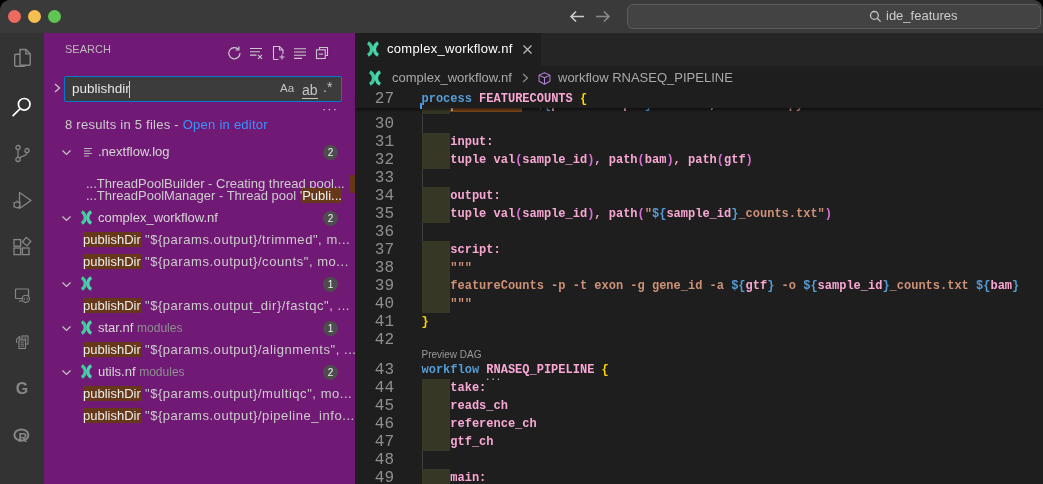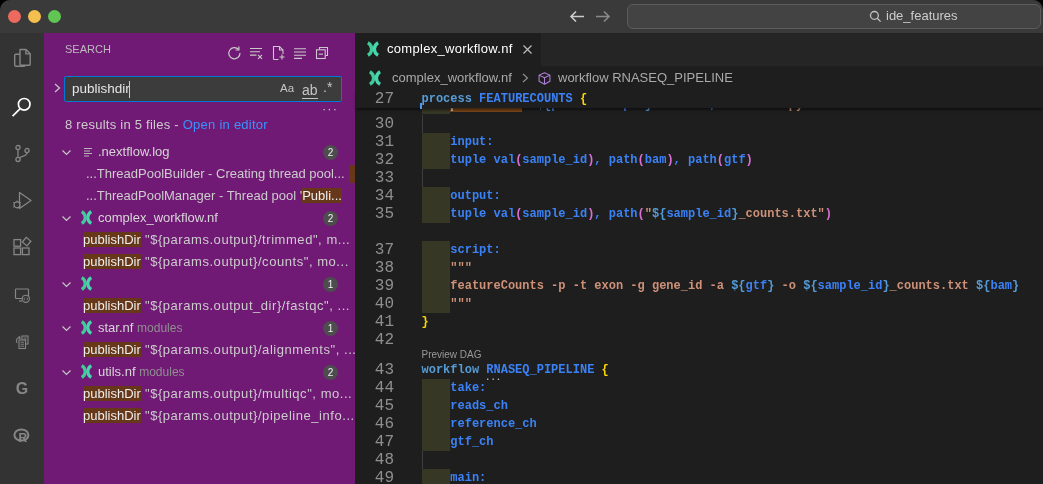--- a/index.html
+++ b/index.html
@@ -36,21 +36,21 @@
   #tab { position:absolute; left:0; top:0; width:186px; height:33px; background:#1e1e1e; }
   #crumbs { position:absolute; left:355px; top:66px; width:688px; height:24px; background:#1e1e1e;
             color:#a9a9a9; font-size:13px; }
   #code { position:absolute; left:355px; top:90px; width:688px; height:394px; background:#1e1e1e;
           font-family:"Liberation Mono", monospace; font-size:12px; line-height:18px; font-weight:bold; }
   .r { position:absolute; left:0; height:18px; width:688px; white-space:pre; }
   .ln { position:absolute; left:0; top:0; width:39px; text-align:right; color:#8f8f8f; font-size:16px; font-weight:normal; }
   .c { position:absolute; left:66.5px; top:0; }
   .band { position:absolute; left:66.5px; top:0; width:28.8px; height:18px; background:#373726; }
   .gd { position:absolute; left:66.5px; top:0; width:1px; height:18px; background:#3e3e3e; }
-  .kb { color:#569cd6; } .w { color:#3b82f6; } .gold { color:#ffd700; }
+  .kb { color:#569cd6; } .w { color:#f9a8d4; } .gold { color:#ffd700; }
   .pk { color:#da70d6; } .str { color:#ce9178; }
   .lens { position:absolute; left:66.5px; color:#999999; font-size:10px; line-height:12px; font-family:"Liberation Sans",sans-serif; font-weight:normal; }
 </style>
 
 </head>
 <body>
 <div id="win">
 
   <div id="titlebar">
     <div class="light" style="left:8px;  background:#ed6a5e;"></div>
@@ -158,21 +158,21 @@
       <div class="abs" style="left:258px;top:2px;font-size:14px;color:#c5c5c5;">.*</div>
     </div>
     <div class="abs" style="left:278px;top:68px;font-size:13px;color:#c5c5c5;letter-spacing:1px;">···</div>
     <div class="abs" style="left:21px;top:84px;font-size:13px;color:#cccccc;letter-spacing:0.25px;">8 results in 5 files - <span style="color:#3794ff;">Open in editor</span></div>
     <div id="tree">
         <div class="row" style="top:108px"><svg class="abs" style="left:17px;top:6px" width="11" height="11" viewBox="0 0 11 11">
             <path d="M1.5 3.5 L5.5 7.5 L9.5 3.5" stroke="#c5c5c5" stroke-width="1.2" fill="none"></path>
           </svg><svg class="abs" style="left:37px;top:4px" width="14" height="14" viewBox="0 0 14 14">
             <path d="M3 3.5 h8 M3 6 h6 M3 8.5 h8 M3 11 h5" stroke="#b6b6b6" stroke-width="1.1"></path>
           </svg><div class="rowin" style="left:54px;"><span class="fname">.nextflow.log</span></div><div class="badge">2</div></div>
-        <div class="row" style="top:130px"><div class="rowin" style="left:42px;"><span>...ThreadPoolBuilder - Creating thread pool...</span></div><div class="abs" style="left:305px;top:2px;width:6px;height:18px;background:#663819;"></div></div>
+        <div class="row" style="top:140px"><div class="rowin" style="left:42px;"><span>...ThreadPoolBuilder - Creating thread pool...</span></div><div class="abs" style="left:305px;top:2px;width:6px;height:18px;background:#663819;"></div></div>
         <div class="row" style="top:152px"><div class="rowin" style="left:42px;"><span>...ThreadPoolManager - Thread pool '</span><span class="chip">Publi...</span></div></div>
         <div class="row" style="top:174px"><svg class="abs" style="left:17px;top:6px" width="11" height="11" viewBox="0 0 11 11">
             <path d="M1.5 3.5 L5.5 7.5 L9.5 3.5" stroke="#c5c5c5" stroke-width="1.2" fill="none"></path>
           </svg><svg class="abs" style="left:35px;top:3px" width="15" height="15" viewBox="0 0 16 16">
             <path d="M2.9 1.7 A7.2 7.2 0 0 1 2.9 14.3" stroke="#3fcb9b" stroke-width="3.3" fill="none"></path>
             <path d="M13.1 1.7 A7.2 7.2 0 0 0 13.1 14.3" stroke="#47d5ad" stroke-width="3.3" fill="none"></path>
           </svg><div class="rowin" style="left:54px;"><span class="fname">complex_workflow.nf</span></div><div class="badge">2</div></div>
         <div class="row" style="top:196px"><div class="rowin" style="left:39px;"><span class="chip">publishDir</span><span class="rtx"> "${params.output}/trimmed", m...</span></div></div>
         <div class="row" style="top:218px"><div class="rowin" style="left:39px;"><span class="chip">publishDir</span><span class="rtx"> "${params.output}/counts", mo...</span></div></div>
         <div class="row" style="top:240px"><svg class="abs" style="left:17px;top:6px" width="11" height="11" viewBox="0 0 11 11">
@@ -231,20 +231,21 @@
   <div id="code">
       <div class="abs" style="left:0;top:18px;width:688px;height:6px;overflow:hidden;">
         <div class="r" style="top:-12px;"><div class="band"></div><div class="c"><span style="color:#1e1e1e">    </span><span style="background:#7a4418;color:#d8d8d8">publishDir</span><span class="str"> "</span><span class="kb">${</span><span class="w">params.output</span><span class="kb">}</span><span class="str">/counts"</span><span class="w">, mode: </span><span class="str">'copy'</span></div></div>
       </div>
       <div class="r" style="top:25px"><div class="gd"></div><span class="ln">30</span></div>
       <div class="r" style="top:43px"><div class="band"></div><span class="ln">31</span><div class="c"><span class="w">    input:</span></div></div>
       <div class="r" style="top:61px"><div class="band"></div><span class="ln">32</span><div class="c"><span class="w">    tuple val</span><span class="pk">(</span><span class="w">sample_id</span><span class="pk">)</span><span class="w">, path</span><span class="pk">(</span><span class="w">bam</span><span class="pk">)</span><span class="w">, path</span><span class="pk">(</span><span class="w">gtf</span><span class="pk">)</span></div></div>
       <div class="r" style="top:79px"><div class="gd"></div><span class="ln">33</span></div>
       <div class="r" style="top:97px"><div class="band"></div><span class="ln">34</span><div class="c"><span class="w">    output:</span></div></div>
       <div class="r" style="top:115px"><div class="band"></div><span class="ln">35</span><div class="c"><span class="w">    tuple val</span><span class="pk">(</span><span class="w">sample_id</span><span class="pk">)</span><span class="w">, path</span><span class="pk">(</span><span class="str">"</span><span class="kb">${</span><span class="w">sample_id</span><span class="kb">}</span><span class="str">_counts.txt"</span><span class="pk">)</span></div></div>
+      <div class="r" style="top:133px"><div class="gd"></div><span class="ln">36</span></div>
       <div class="r" style="top:151px"><div class="band"></div><span class="ln">37</span><div class="c"><span class="w">    script:</span></div></div>
       <div class="r" style="top:169px"><div class="band"></div><span class="ln">38</span><div class="c"><span class="str">    """</span></div></div>
       <div class="r" style="top:187px"><div class="band"></div><span class="ln">39</span><div class="c"><span class="str">    featureCounts -p -t exon -g gene_id -a </span><span class="kb">${</span><span class="w">gtf</span><span class="kb">}</span><span class="str"> -o </span><span class="kb">${</span><span class="w">sample_id</span><span class="kb">}</span><span class="str">_counts.txt </span><span class="kb">${</span><span class="w">bam</span><span class="kb">}</span></div></div>
       <div class="r" style="top:205px"><div class="band"></div><span class="ln">40</span><div class="c"><span class="str">    """</span></div></div>
       <div class="r" style="top:223px"><span class="ln">41</span><div class="c"><span class="gold">}</span></div></div>
       <div class="r" style="top:241px"><span class="ln">42</span></div>
       <div class="r" style="top:271px"><span class="ln">43</span><div class="c"><span class="kb">workflow</span><span class="w"> RNASEQ_PIPELINE </span><span class="gold">{</span></div></div>
       <div class="r" style="top:289px"><div class="band"></div><span class="ln">44</span><div class="c"><span class="w">    take:</span></div></div>
       <div class="r" style="top:307px"><div class="band"></div><span class="ln">45</span><div class="c"><span class="w">    reads_ch</span></div></div>
       <div class="r" style="top:325px"><div class="band"></div><span class="ln">46</span><div class="c"><span class="w">    reference_ch</span></div></div>

